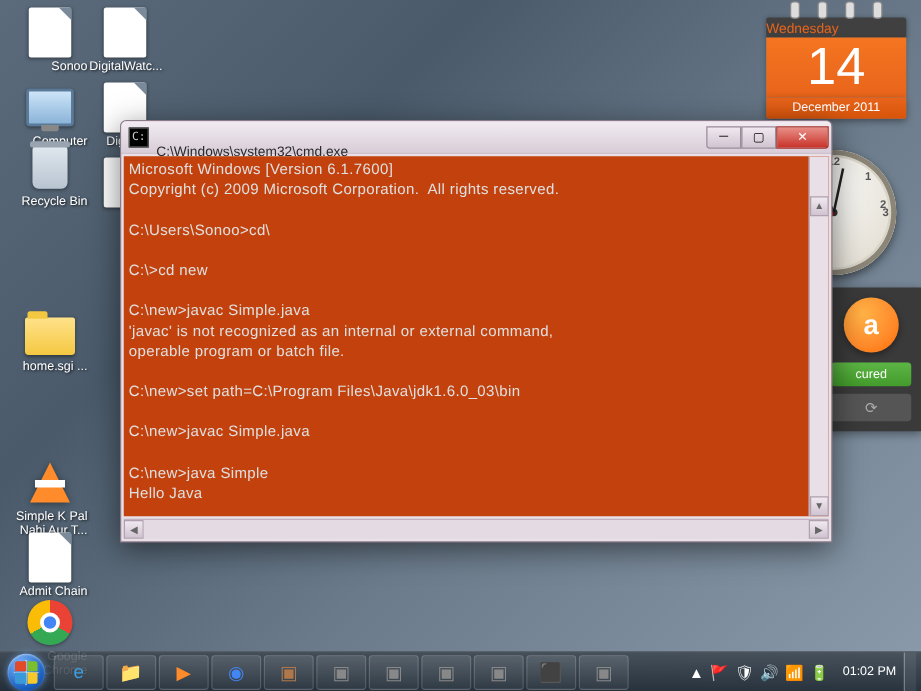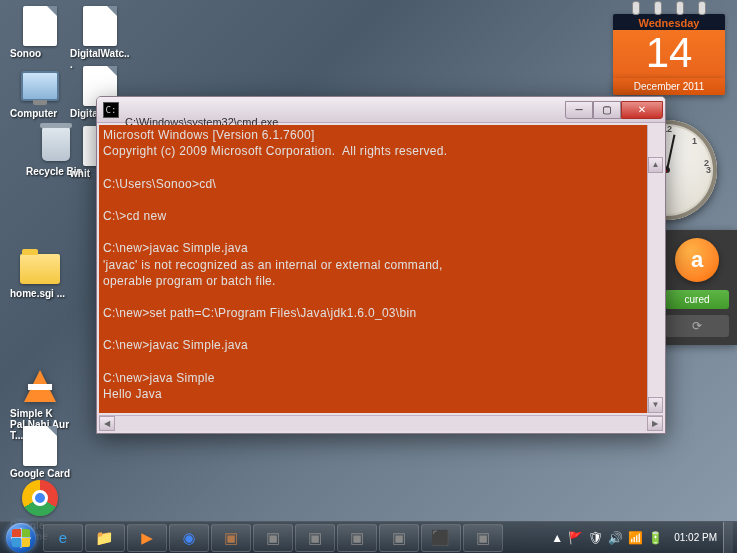--- a/index.html
+++ b/index.html
@@ -4,29 +4,29 @@
 <style>
 * { margin:0; padding:0; box-sizing:border-box; font-family:"Segoe UI",Tahoma,sans-serif; }
 html,body { width:737px; height:553px; overflow:hidden; }
 body {
   background: linear-gradient(135deg, #5b6b7b 0%, #4a5a6a 30%, #6b7b8b 60%, #8b9bab 100%);
   position:relative;
 }
 
 
 .desktop { position:absolute; inset:0; }
-.dicon { position:absolute; width:60px; text-align:left; cursor:pointer;font-weight:bold; }
+.dicon { position:absolute; width:60px; text-align:right; cursor:pointer; }
 .dicon .ico { width:40px; height:40px; margin:0 auto 2px; display:flex; align-items:center; justify-content:center; font-size:28px; }
 .dicon .lbl { color:#fff; font-size:10px; text-shadow:1px 1px 2px rgba(0,0,0,.8); line-height:1.1; word-wrap:break-word; }
 
 
 .cal { position:absolute; top:4px; right:12px; width:112px; }
 .cal-rings { height:10px; display:flex; justify-content:space-around; padding:0 12px; }
 .cal-rings span { width:8px; height:14px; border:1.5px solid #888; border-radius:3px; background:#ddd; margin-top:-3px; }
-.cal-top { background:#0f172a; color:#e8641b; text-align:center; font-size:11px; font-weight:700; padding:3px 0 1px; border-radius:2px 2px 0 0; box-shadow:0 1px 4px rgba(0,0,0,.3); }
+.cal-top { background:#404040; color:#e8641b; text-align:left; font-size:11px; font-weight:400; padding:3px 0 1px; border-radius:2px 2px 0 0; box-shadow:0 1px 4px rgba(0,0,0,.3); }
 .cal-mid { background:linear-gradient(#f47521,#e8641b); color:#fff; text-align:center; font-size:42px; font-weight:300; line-height:1; padding:2px 0 4px; box-shadow:0 1px 4px rgba(0,0,0,.3); }
 .cal-bot { background:linear-gradient(#e8641b,#d8540b); color:#fff; text-align:center; font-size:10px; padding:3px 0; border-radius:0 0 2px 2px; box-shadow:0 2px 6px rgba(0,0,0,.4); }
 
 
 .clock { position:absolute; top:120px; right:20px; width:100px; height:100px; border-radius:50%; background:radial-gradient(circle at 35% 30%, #fff, #e6e2d8 70%, #c8c4b8); box-shadow: inset 0 0 0 4px #8b8578, inset 0 0 0 6px #d8d4c8, 0 3px 8px rgba(0,0,0,.5); position:absolute; }
 .clock::before { content:""; position:absolute; top:50%; left:50%; width:6px; height:6px; background:#333; border-radius:50%; transform:translate(-50%,-50%); }
 .hand { position:absolute; left:50%; bottom:50%; background:#222; transform-origin:bottom center; }
 .hh { width:3px; height:26px; transform:translateX(-50%) rotate(330deg); }
 .mh { width:2px; height:36px; transform:translateX(-50%) rotate(12deg); }
 .sh { width:1px; height:38px; background:#c00; transform:translateX(-50%) rotate(210deg); }
@@ -112,21 +112,21 @@
         <div class="computer-ico"></div>
       </div>
       <div class="lbl">Computer</div>
     </div>
     <div class="dicon" style="left: 70px; top: 66px;">
       <div class="ico">
         <div class="file-ico"></div>
       </div>
       <div class="lbl">DigitalW...</div>
     </div>
-    <div class="dicon" style="left: 10px; top: 124px; margin-left: 16px;">
+    <div class="dicon" style="left: 10px; top: 114px;">
       <div class="ico">
         <div class="bin-ico"></div>
       </div>
       <div class="lbl">Recycle Bin</div>
     </div>
     <div class="dicon" style="left: 70px; top: 126px;">
       <div class="ico">
         <div class="file-ico"></div>
       </div>
       <div class="lbl">whit</div>
@@ -140,21 +140,21 @@
     <div class="dicon" style="left: 10px; top: 366px;">
       <div class="ico">
         <div class="vlc-ico"></div>
       </div>
       <div class="lbl">Simple K Pal Nahi Aur T...</div>
     </div>
     <div class="dicon" style="left: 10px; top: 426px;">
       <div class="ico">
         <div class="file-ico"></div>
       </div>
-      <div class="lbl">Google Card</div>
+      <div class="lbl">Admit Chain</div>
     </div>
     <div class="dicon" style="left: 10px; top: 478px;">
       <div class="ico">
         <div class="chrome-ico"></div>
       </div>
       <div class="lbl">Google Chrome</div>
     </div>
   </div>
 
 <div class="cal">

